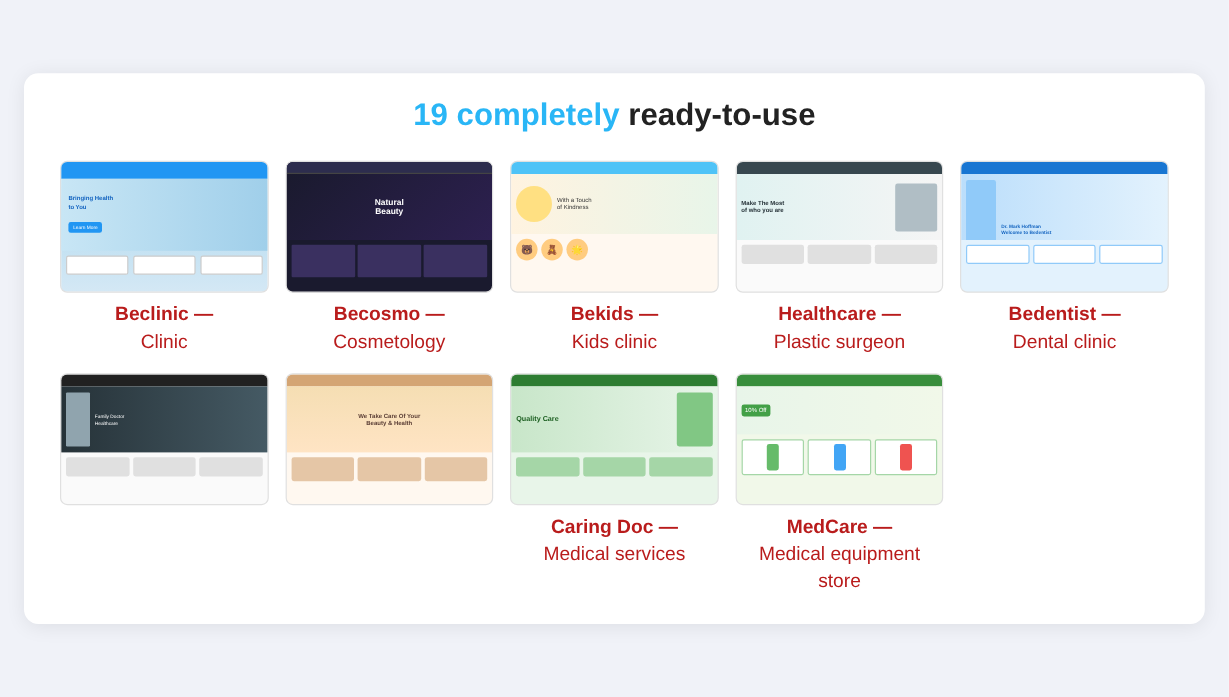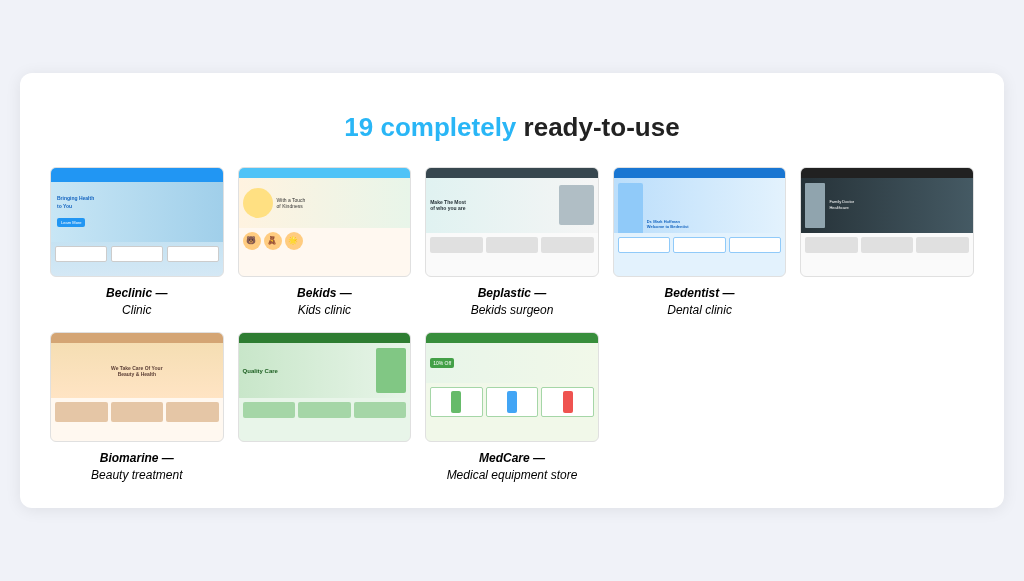--- a/index.html
+++ b/index.html
@@ -8,21 +8,21 @@
       font-family: Arial, sans-serif;
       display: flex;
       justify-content: center;
       align-items: center;
       min-height: 100vh;
       padding: 20px;
     }
     .container {
       background: #fff;
       border-radius: 12px;
-      padding: 38px 30px 24px;
+      padding: 18px 30px 24px;
       max-width: 1000px;
       width: 100%;
       box-shadow: 0 2px 16px rgba(0,0,0,0.08);
     }
     .headline {
       text-align: center;
       font-size: 26px;
       font-weight: 700;
       color: #222;
       margin-bottom: 22px;
@@ -47,24 +47,23 @@
       height: 110px;
       border-radius: 6px;
       overflow: hidden;
       border: 1px solid #e0e0e0;
       margin-bottom: 8px;
       position: relative;
       background: #e8f4fb;
     }
     .card-label {
       text-align: center;
-      font-size: 12px;
-      color: #000000;
+      font-size: 16px;
+      color: #b91c1c;
       line-height: 1.4;
-      font-style: italic;
     }
     .card-label strong {
       font-weight: 700;
     }
 
     
     
     .tmpl-beclinic { background: linear-gradient(180deg, #e8f4fb 0%, #b8ddf0 40%, #d4e8f5 100%); }
     .tmpl-beclinic .tmpl-bar { height: 14px; background: #2196f3; }
     .tmpl-beclinic .tmpl-hero { display: flex; align-items: center; padding: 6px; height: 60px; background: linear-gradient(90deg, #c8e6f5, #a0cfea); }
@@ -178,20 +177,37 @@
           <div class="tmpl-card"></div>
           <div class="tmpl-card"></div>
         </div>
       </div>
       <div class="card-label">
         <strong>Beclinic —</strong><br>
         <span>Clinic</span>
       </div>
     </div>
 
+    <div class="card">
+      <div class="card-image tmpl-becosmo">
+        <div class="tmpl-bar"></div>
+        <div class="tmpl-hero">
+          <div class="tmpl-hero-text">Natural<br>Beauty</div>
+        </div>
+        <div class="tmpl-bottom">
+          <div class="tmpl-thumb"></div>
+          <div class="tmpl-thumb"></div>
+          <div class="tmpl-thumb"></div>
+        </div>
+      </div>
+      <div class="card-label">
+        <strong>Becosmo —</strong><br>
+        <span>Cosmetology</span>
+      </div>
+    </div>
 
     <div class="card">
       <div class="card-image tmpl-bekids">
         <div class="tmpl-bar"></div>
         <div class="tmpl-hero">
           <div class="tmpl-circle"></div>
           <div class="tmpl-text">With a Touch<br>of Kindness</div>
         </div>
         <div class="tmpl-icons">
           <div class="tmpl-icon">🐻</div>
@@ -213,22 +229,22 @@
           <div class="tmpl-text">Make The Most<br>of who you are</div>
           <div class="tmpl-img"></div>
         </div>
         <div class="tmpl-cards">
           <div class="tmpl-card"></div>
           <div class="tmpl-card"></div>
           <div class="tmpl-card"></div>
         </div>
       </div>
       <div class="card-label">
-        <strong>Beplastic —</strong><br>
-        <span>Bekids surgeon</span>
+        <strong>Healthcare —</strong><br>
+        <span>Plastic surgeon</span>
       </div>
     </div>
 
     <div class="card">
       <div class="card-image tmpl-bedentist">
         <div class="tmpl-bar"></div>
         <div class="tmpl-hero">
           <div class="tmpl-doctor"></div>
           <div class="tmpl-content">
             <div class="tmpl-text">Dr. Mark Hoffman<br>Welcome to Bedentist</div>
@@ -266,38 +282,38 @@
         <div class="tmpl-bar"></div>
         <div class="tmpl-hero">
           <div class="tmpl-text">We Take Care Of Your<br>Beauty &amp; Health</div>
         </div>
         <div class="tmpl-cards">
           <div class="tmpl-card"></div>
           <div class="tmpl-card"></div>
           <div class="tmpl-card"></div>
         </div>
       </div>
-      <div class="card-label">
-        <strong>Biomarine —</strong><br>
-        <span>Beauty treatment</span>
-      </div>
     </div>
 
     <div class="card">
       <div class="card-image tmpl-caringdoc">
         <div class="tmpl-bar"></div>
         <div class="tmpl-hero">
           <div class="tmpl-text">Quality Care</div>
           <div class="tmpl-img"></div>
         </div>
         <div class="tmpl-cards">
           <div class="tmpl-card"></div>
           <div class="tmpl-card"></div>
           <div class="tmpl-card"></div>
         </div>
+      </div>
+      <div class="card-label">
+        <strong>Caring Doc —</strong><br>
+        <span>Medical services</span>
       </div>
     </div>
 
     <div class="card">
       <div class="card-image tmpl-medcare">
         <div class="tmpl-bar"></div>
         <div class="tmpl-hero">
           <div class="tmpl-badge">10% Off</div>
         </div>
         <div class="tmpl-products">

